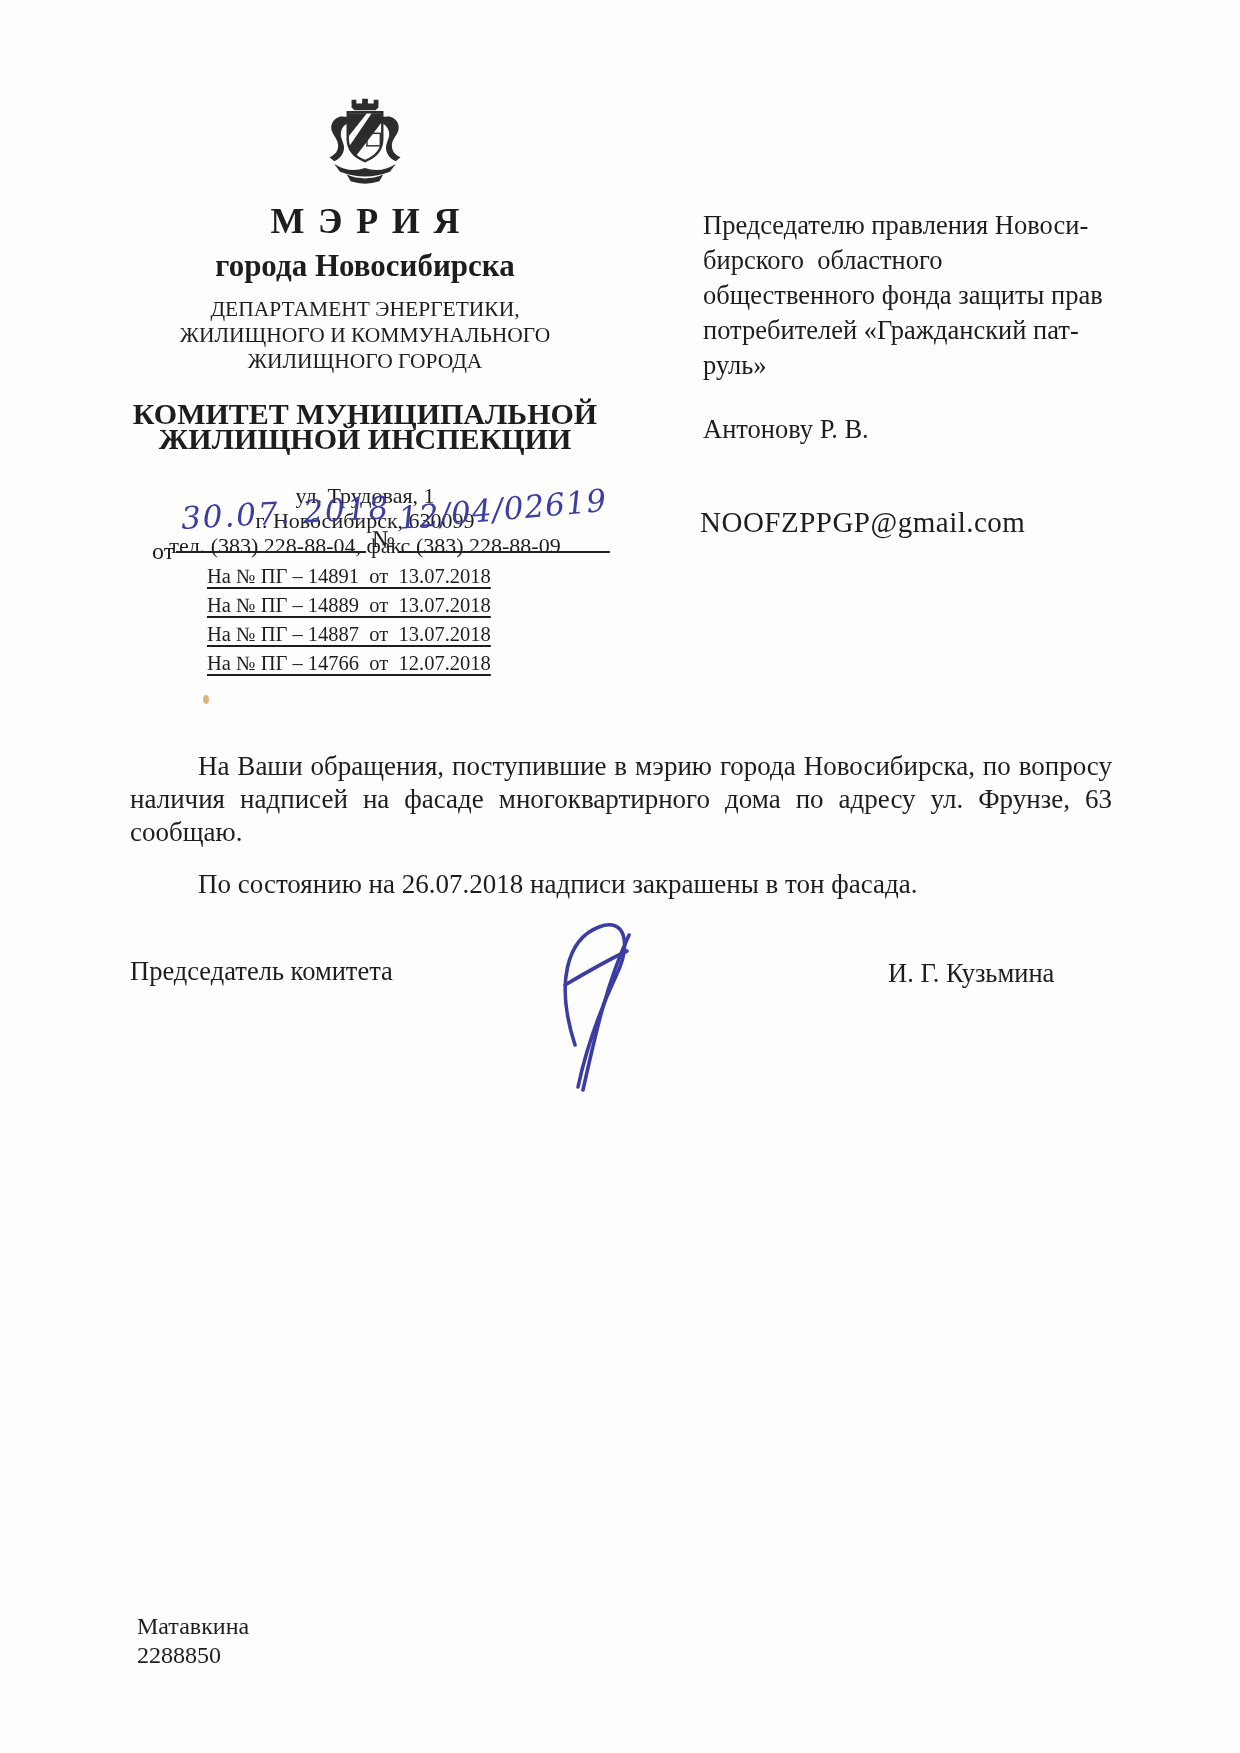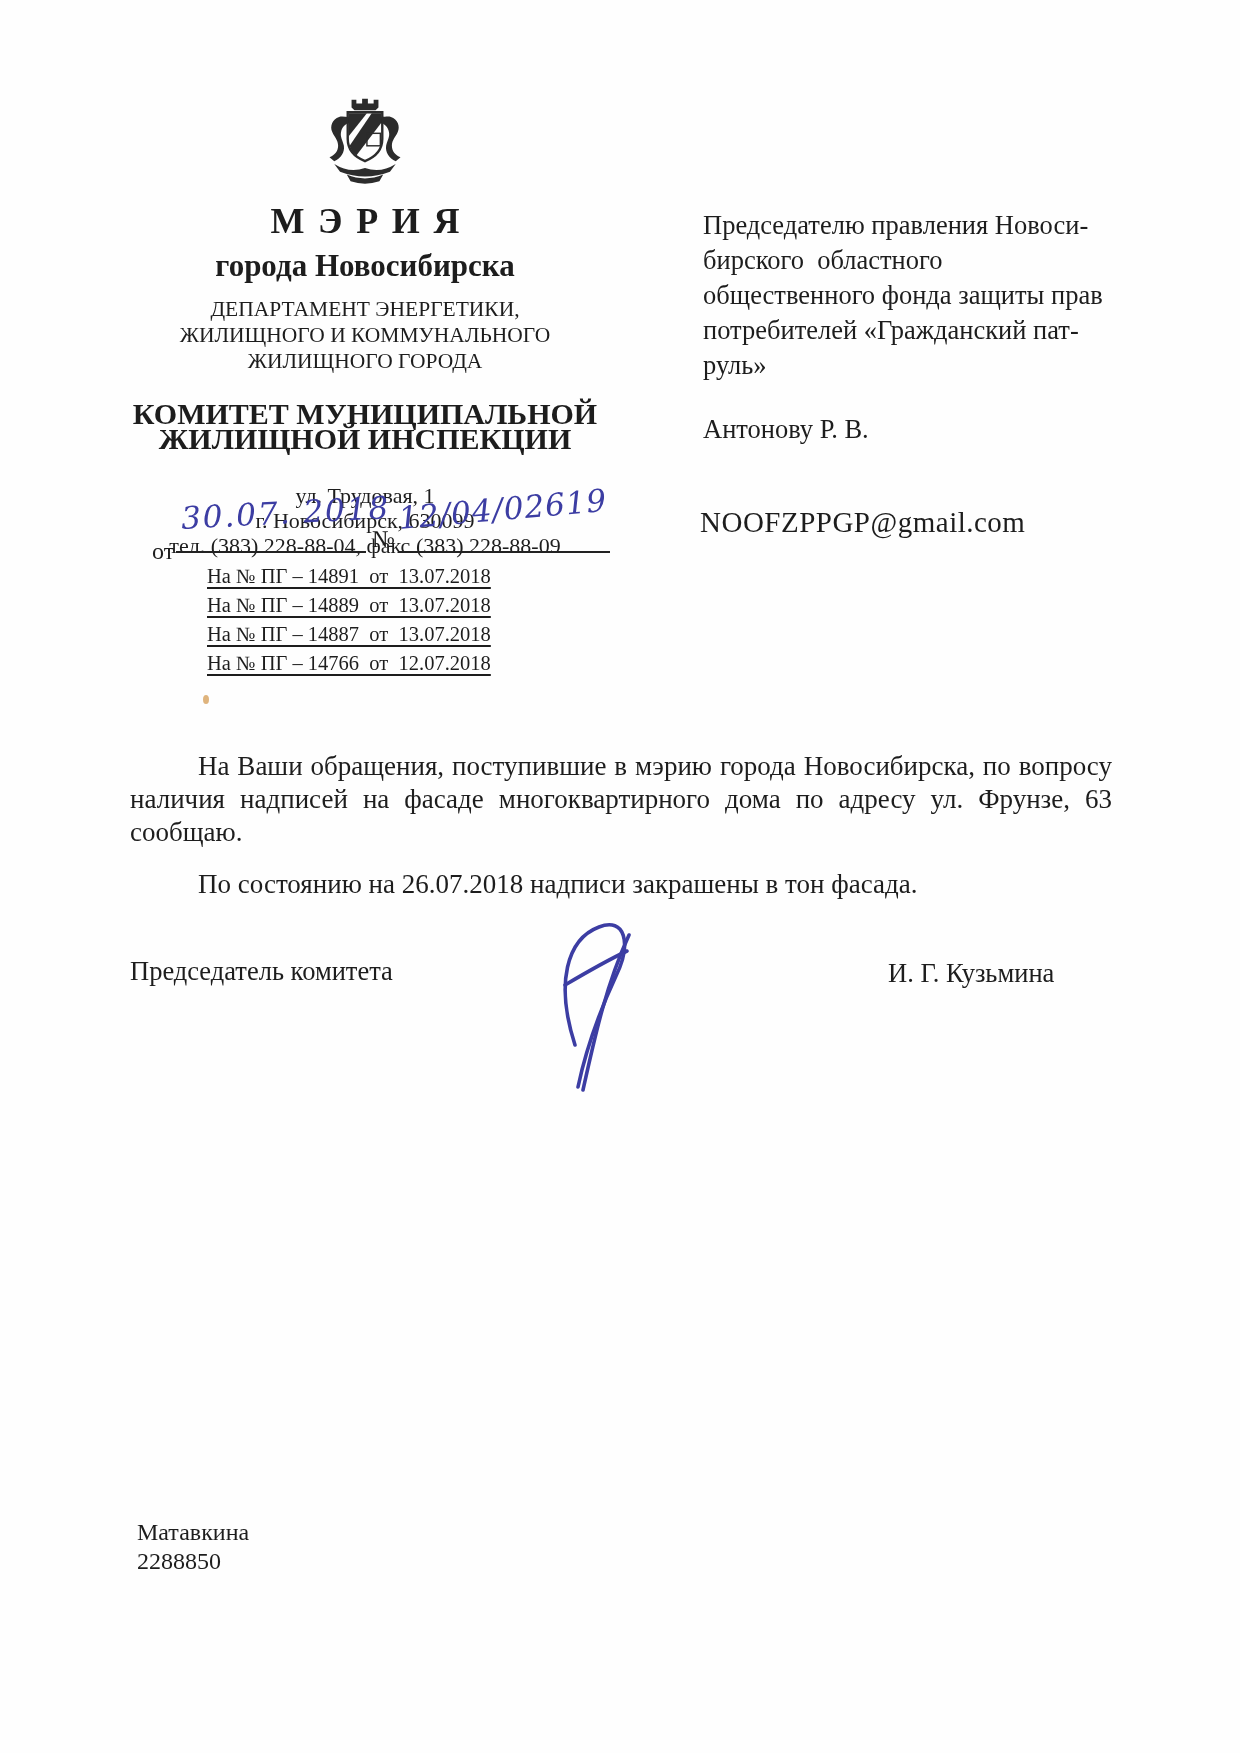--- a/index.html
+++ b/index.html
@@ -58,21 +58,21 @@
     text-indent:68px;
   }
   .bodytext p + p{margin-top:19px;}
 
   
   .sig-pos{left:130px;top:956px;font-size:26.5px;}
   .sig-name{left:888px;top:958px;font-size:26.5px;}
   .sig-svg{left:545px;top:833px;}
 
   
-  .footer{left:137px;top:1518px;font-size:24px;line-height:29px;}
+  .footer{left:137px;top:1612px;font-size:24px;line-height:29px;}
 
   
   .speck{left:203px;top:695px;width:6px;height:9px;border-radius:50%;
          background:#d9a766;opacity:.85;}
 </style>
 </head>
 <body>
 
 <div class="page">
 

